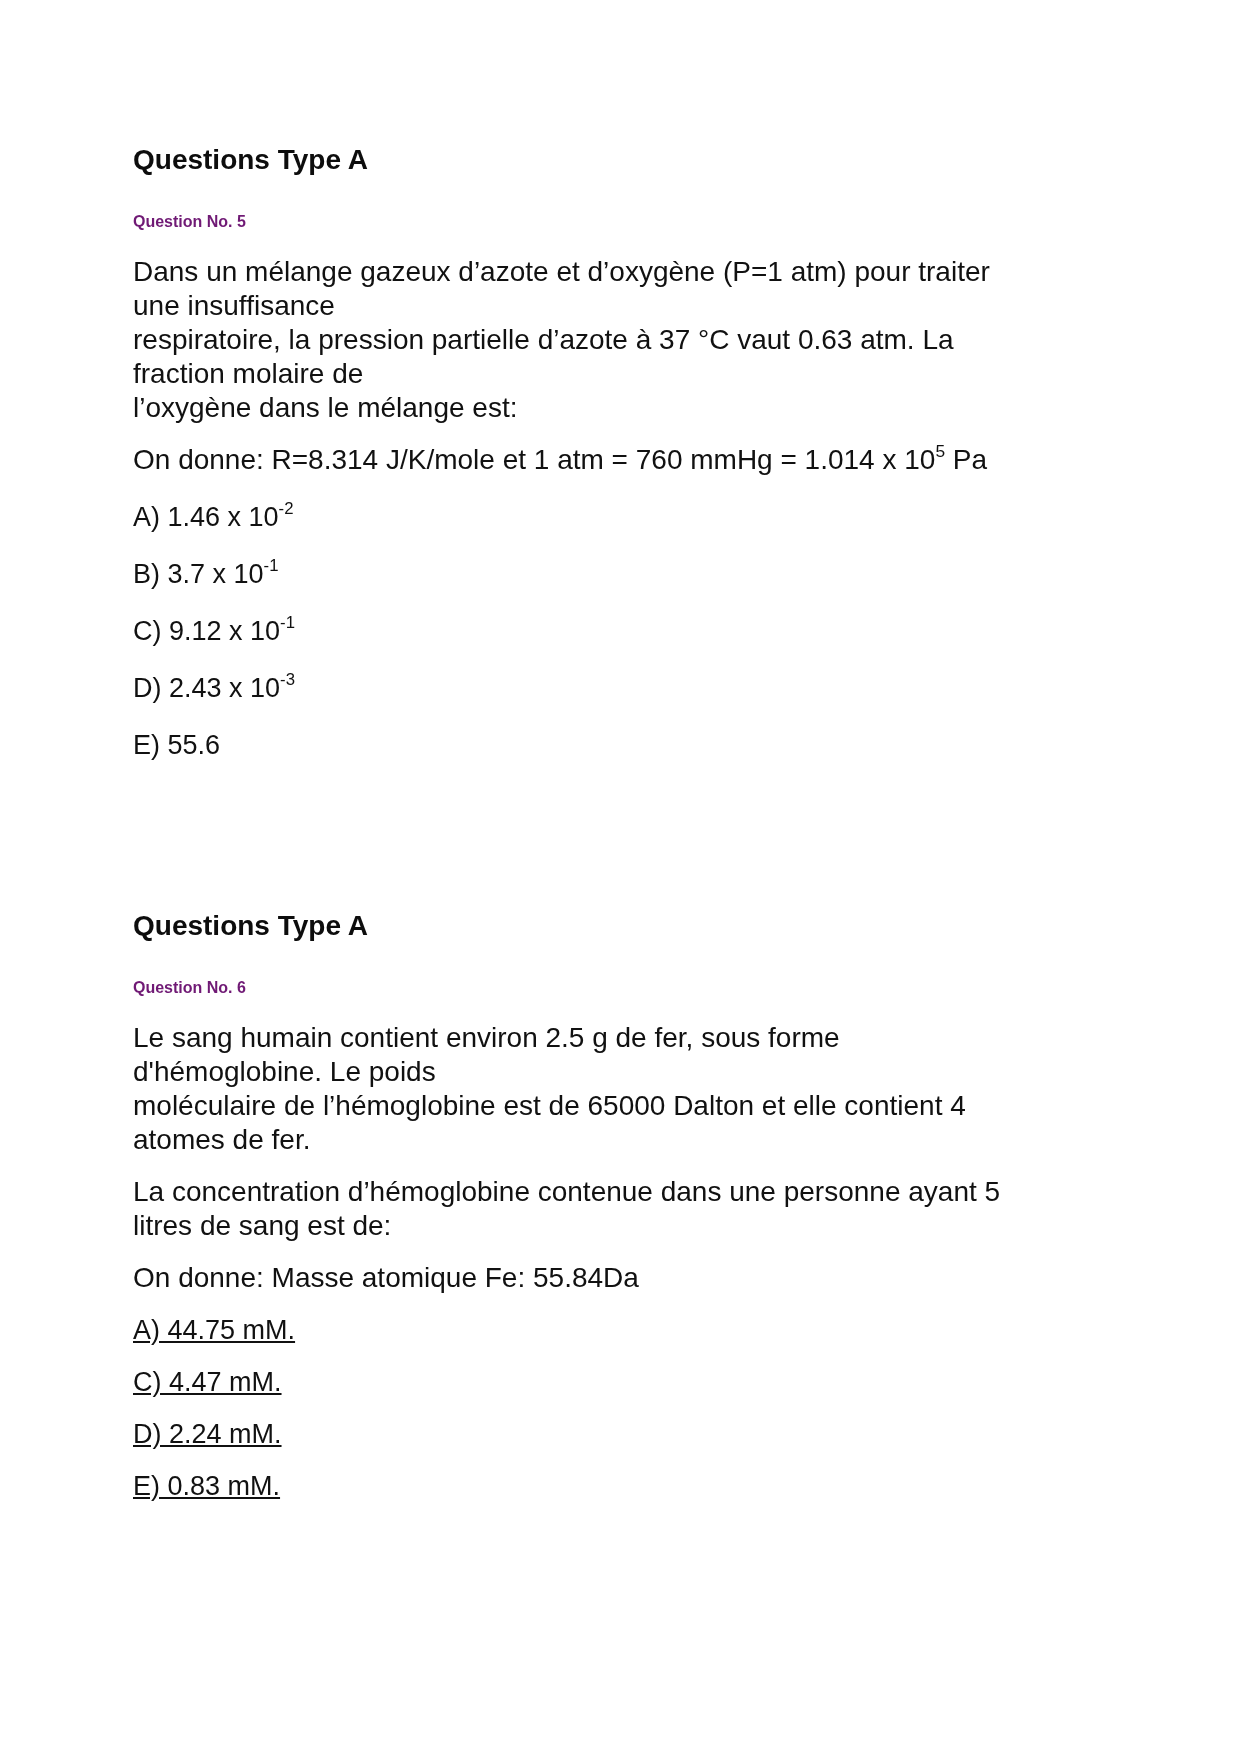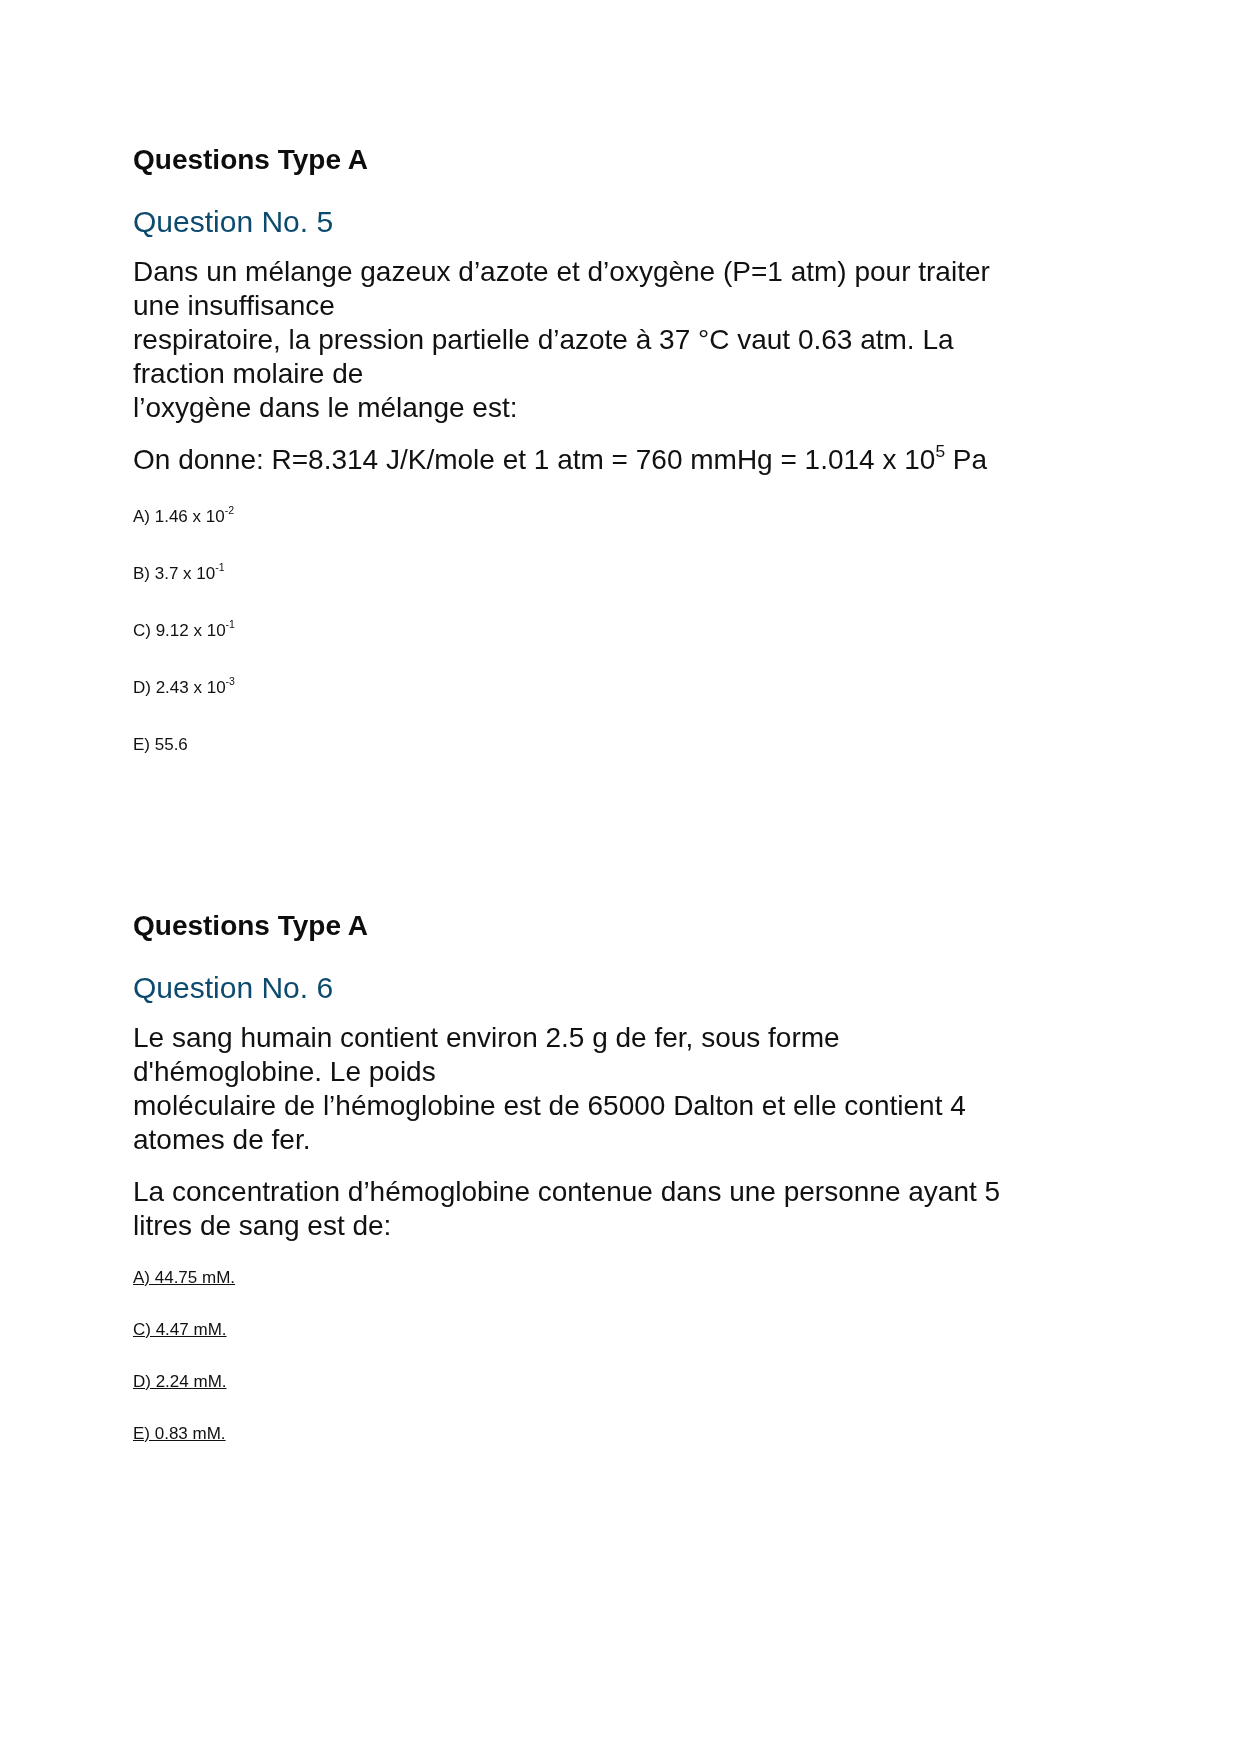--- a/index.html
+++ b/index.html
@@ -19,34 +19,34 @@
     overflow: hidden;
   }
   h1.section-title {
     font-size: 28px;
     line-height: 34px;
     font-weight: bold;
     margin: 0;
     color: #0d0d0d;
   }
   h2.question-no {
-    font-size: 30px;
+    font-size: 16px;
     line-height: 30px;
-    font-weight: normal;
+    font-weight: bold;
     margin: 30px 0 0 0;
-    color: #0c4a6e;
+    color: #701a75;
   }
   .para {
     font-size: 28px;
     line-height: 34px;
     margin: 18px 0 0 0;
   }
   .para .line { display: block; }
   .opt {
-    font-size: 17px;
+    font-size: 27px;
     line-height: 34px;
   }
   .opt-q5 { margin: 23px 0 0 0; }
   .opt-q6 { margin: 18px 0 0 0; text-decoration: underline; }
   sup.exp {
     font-size: 0.62em;
     line-height: 0;
     position: relative;
     top: -0.1em;
     vertical-align: super;
@@ -81,20 +81,21 @@
     <h1 class="section-title">Questions Type A</h1>
     <h2 class="question-no">Question No. 6</h2>
 
     <p class="para">
       <span class="line">Le sang humain contient environ 2.5 g de fer, sous forme d'hémoglobine. Le poids</span>
       <span class="line">moléculaire de l’hémoglobine est de 65000 Dalton et elle contient 4 atomes de fer.</span>
     </p>
 
     <p class="para">La concentration d’hémoglobine contenue dans une personne ayant 5 litres de sang est de:</p>
 
+    <p class="para">On donne: Masse atomique Fe: 55.84Da</p>
 
     <p class="opt opt-q6"><span>A) 44.75 mM.</span></p>
     <p class="opt opt-q6"><span>C) 4.47 mM.</span></p>
     <p class="opt opt-q6"><span>D) 2.24 mM.</span></p>
     <p class="opt opt-q6"><span>E) 0.83 mM.</span></p>
   </section>
 
 </div>
 
 </body></html>

